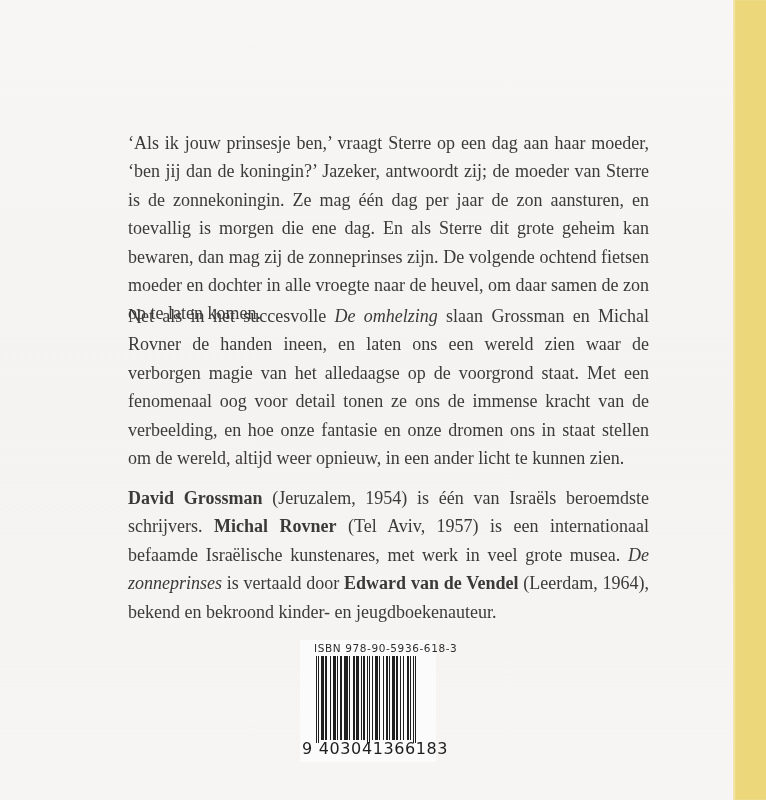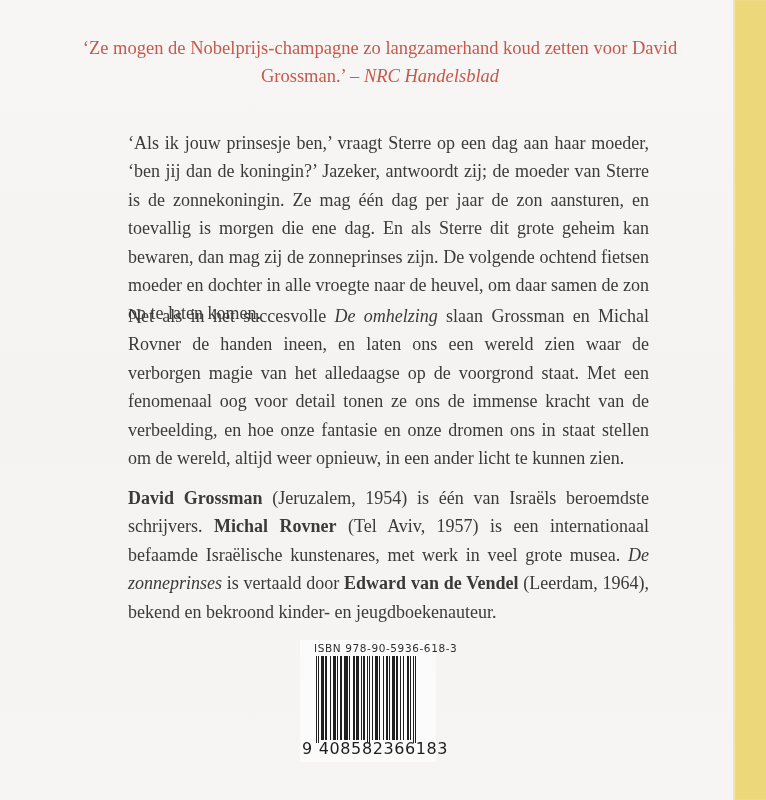--- a/index.html
+++ b/index.html
@@ -102,24 +102,20 @@
     letter-spacing: 0.6px;
   }
   .digits .first { margin-right: 6px; }
   .digits .grp2 { margin-left: 0; }
 </style>
 </head>
 <body>
 
 <div class="page">
 
-  <div class="quote">
-    <span>‘Ze mogen de Nobelprijs-champagne zo langzamerhand koud zetten voor David Grossman.’ –</span>
-    <span class="source">NRC Handelsblad</span>
-  </div>
 
   <p class="para" id="p1">
     <span>‘Als ik jouw prinsesje ben,’ vraagt Sterre op een dag aan haar moeder, ‘ben jij dan de koningin?’ Jazeker, antwoordt zij; de moeder van Sterre is de zonnekoningin. Ze mag één dag per jaar de zon aansturen, en toevallig is morgen die ene dag. En als Sterre dit grote geheim kan bewaren, dan mag zij de zonneprinses zijn. De volgende ochtend fietsen moeder en dochter in alle vroegte naar de heuvel, om daar samen de zon op te laten komen.</span>
   </p>
 
   <p class="para" id="p2"><span>Net als in het succesvolle </span><em>De omhelzing</em><span> slaan Grossman en Michal Rovner de handen ineen, en laten ons een wereld zien waar de verborgen magie van het alledaagse op de voorgrond staat. Met een fenomenaal oog voor detail tonen ze ons de immense kracht van de verbeelding, en hoe onze fantasie en onze dromen ons in staat stellen om de wereld, altijd weer opnieuw, in een ander licht te kunnen zien.</span></p>
 
   <p class="para" id="p3"><b>David Grossman</b><span> (Jeruzalem, 1954) is één van Israëls beroemdste schrijvers. </span><b>Michal Rovner</b><span> (Tel Aviv, 1957) is een internationaal befaamde Israëlische kunstenares, met werk in veel grote musea. </span><em>De zonneprinses</em><span> is vertaald door </span><b>Edward van de Vendel</b><span> (Leerdam, 1964), bekend en bekroond kinder- en jeugdboekenauteur.</span></p>
 
   <div class="barcode-wrap">
@@ -179,19 +175,19 @@
         <span class="g" style="width:3px"></span>
       <span class="b" style="width:2px"></span>
         <span class="g" style="width:1px"></span>
         <span class="b" style="width:1px"></span>
         <span class="g" style="width:2px"></span>
       <span class="b tall" style="width:1px"></span>
         <span class="g" style="width:1px"></span>
         <span class="b tall" style="width:1px"></span>
     </div>
     <div class="digits">
-      <span class="first">9</span><span>408582</span><span class="grp2">366183</span>
+      <span class="first">9</span><span>403041</span><span class="grp2">366183</span>
     </div>
   </div>
 
 </div>
 
 <div class="spine-stripe"></div>
 
 </body></html>

